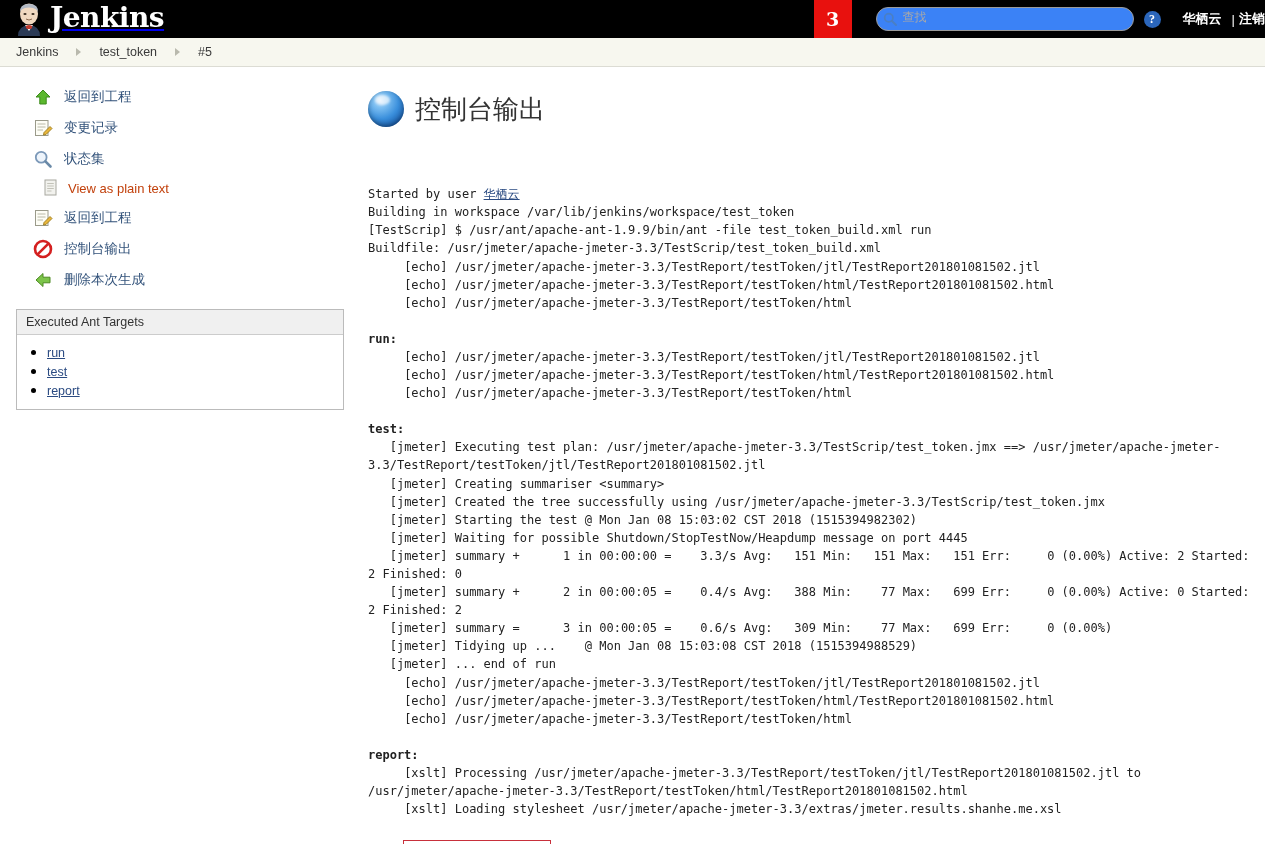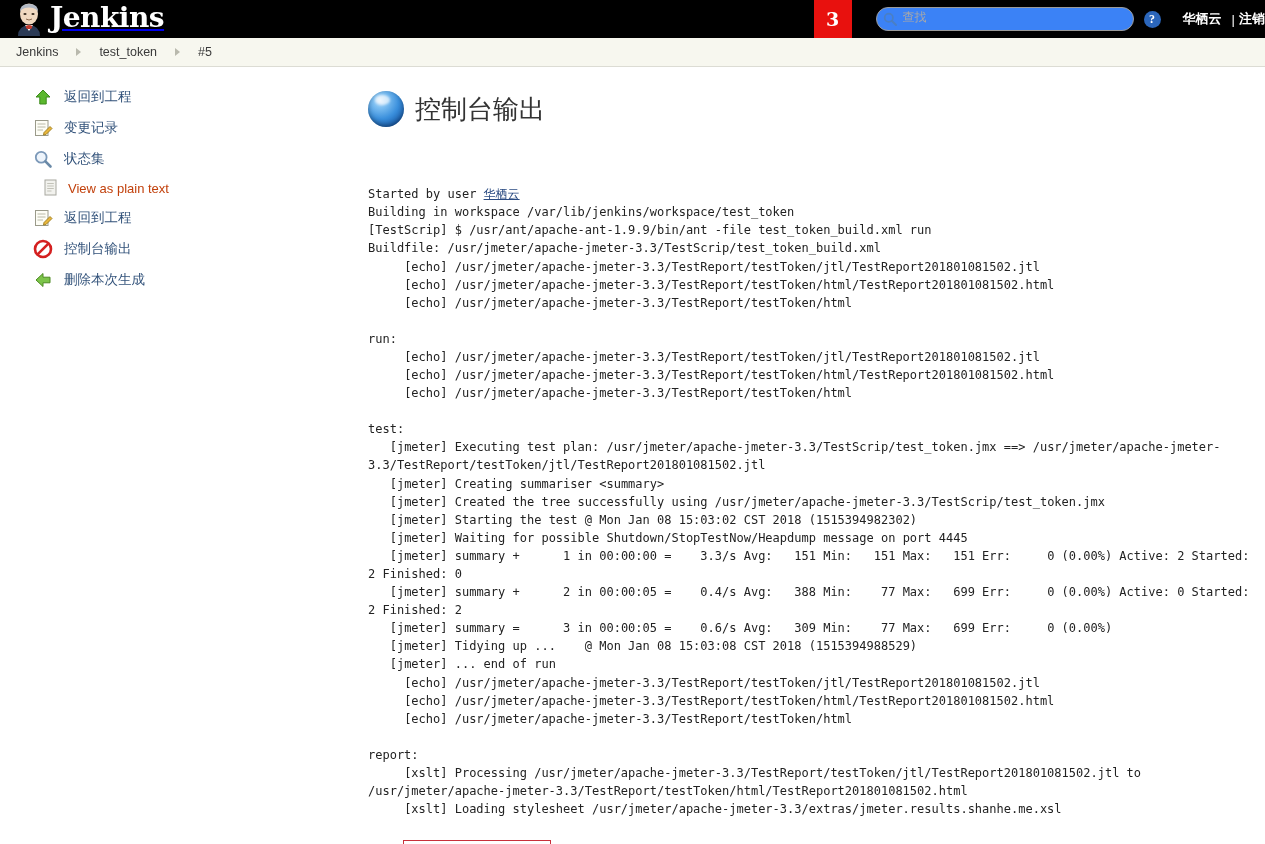--- a/index.html
+++ b/index.html
@@ -233,21 +233,21 @@
   #console-log {
     font-family: "DejaVu Sans Mono", monospace;
     font-size: 12px;
     line-height: 18.1px;
     color: #222222;
     white-space: pre-wrap;
     word-break: break-word;
     width: 895px;
   }
   .log-line { display: block; min-height: 18px; }
-  .log-line.bold { font-weight: normal; }
+  .log-line.bold { font-weight: bold; }
   .log-line.blank { height: 18px; }
   .log-user-link {
     color: #2b4b82;
     text-decoration: underline;
   }
   #build-successful-line {
     display: inline-block;
     border: 1px solid #c8303b;
     padding: 4px 18px 4px 12px;
     margin: 4px 0 2px -8px;
@@ -379,20 +379,34 @@
 
     <a class="side-item" href="#">
       <span class="side-icon">
         <svg width="20" height="20" viewBox="0 0 20 20">
           <path d="M3 10 L10 3.5 L10 7.2 L17 7.2 L17 12.8 L10 12.8 L10 16.5 Z" fill="#7cc44a" stroke="#4d8a22" stroke-width="1"></path>
         </svg>
       </span>
       <span class="side-label">删除本次生成</span>
     </a>
 
+    <div id="ant-box">
+      <div id="ant-box-header">Executed Ant Targets</div>
+      <ul id="ant-box-list">
+        <li>
+          <a href="#">run</a>
+        </li>
+        <li>
+          <a href="#">test</a>
+        </li>
+        <li>
+          <a href="#">report</a>
+        </li>
+      </ul>
+    </div>
   </div>
 
   <div id="main">
 
     <div id="console-title">
       <span id="console-sphere"></span>
       <span id="console-title-text">控制台输出</span>
     </div>
 
     <div id="console-log">

